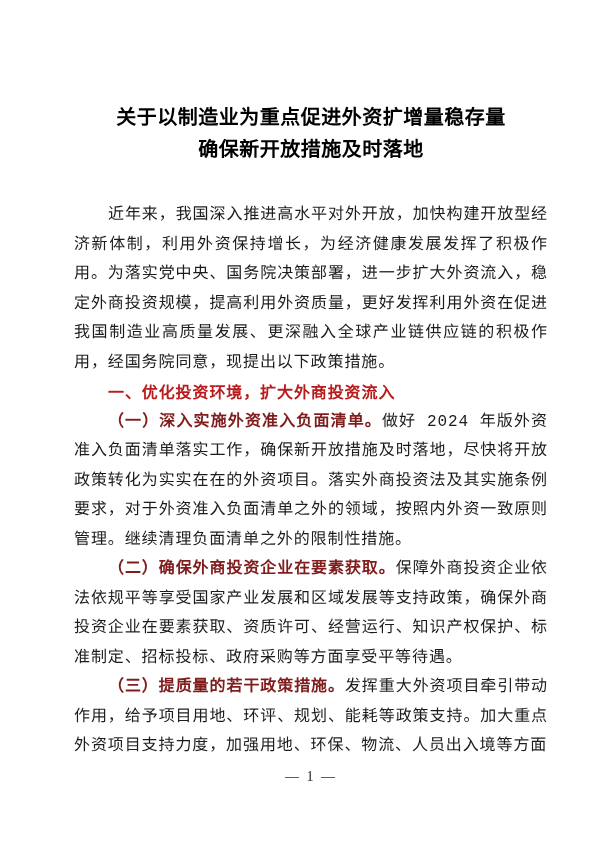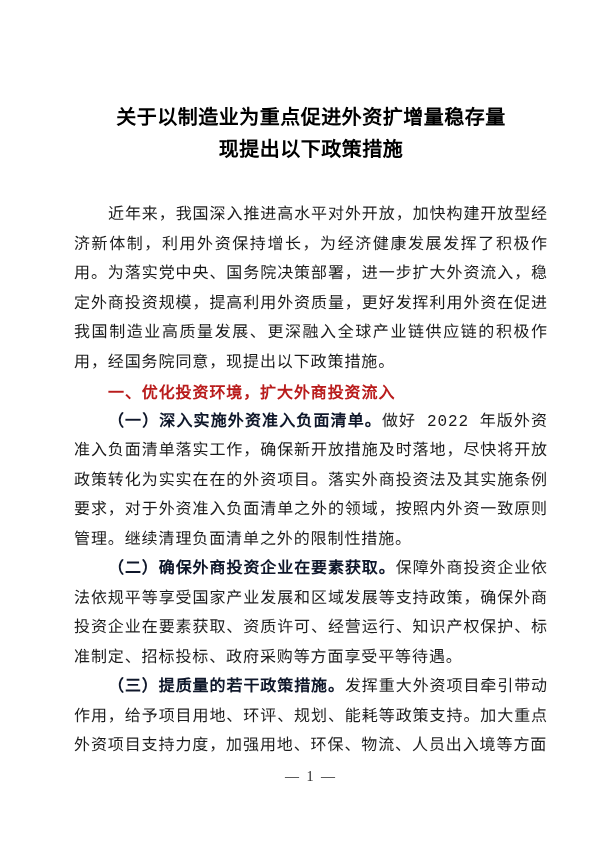--- a/index.html
+++ b/index.html
@@ -49,49 +49,49 @@
     text-indent: 34px;
     font-family: Liberation Serif, serif;
     font-weight: bold;
     font-size: 16px;
     line-height: 29.5px;
     letter-spacing: 0.9px;
     color: #b91c1c;
   }
   .item-lead {
     font-weight: bold;
-    color: #0f172a;
+    color: #7f1d1d;
   }
   .page-number {
     margin-top: 6px;
     text-align: center;
     font-family: "Liberation Serif", "DejaVu Serif", serif;
     font-size: 14px;
     line-height: 18px;
     letter-spacing: 2px;
     color: #222222;
   }
 </style>
 </head>
 <body>
 
 <div class="page">
 
   <h1 class="doc-title">
     <span class="title-line">关于以制造业为重点促进外资扩增量稳存量</span>
-    <span class="title-line">现提出以下政策措施</span>
+    <span class="title-line">确保新开放措施及时落地</span>
   </h1>
 
   <div class="doc-body">
 
     <p class="para">近年来，我国深入推进高水平对外开放，加快构建开放型经济新体制，利用外资保持增长，为经济健康发展发挥了积极作用。为落实党中央、国务院决策部署，进一步扩大外资流入，稳定外商投资规模，提高利用外资质量，更好发挥利用外资在促进我国制造业高质量发展、更深融入全球产业链供应链的积极作用，经国务院同意，现提出以下政策措施。</p>
 
     <h2 class="section-heading">一、优化投资环境，扩大外商投资流入</h2>
 
-    <p class="para"><span class="item-lead">（一）深入实施外资准入负面清单。</span><span>做好 2022 年版外资准入负面清单落实工作，确保新开放措施及时落地，尽快将开放政策转化为实实在在的外资项目。落实外商投资法及其实施条例要求，对于外资准入负面清单之外的领域，按照内外资一致原则管理。继续清理负面清单之外的限制性措施。</span></p>
+    <p class="para"><span class="item-lead">（一）深入实施外资准入负面清单。</span><span>做好 2024 年版外资准入负面清单落实工作，确保新开放措施及时落地，尽快将开放政策转化为实实在在的外资项目。落实外商投资法及其实施条例要求，对于外资准入负面清单之外的领域，按照内外资一致原则管理。继续清理负面清单之外的限制性措施。</span></p>
 
     <p class="para"><span class="item-lead">（二）确保外商投资企业在要素获取。</span><span>保障外商投资企业依法依规平等享受国家产业发展和区域发展等支持政策，确保外商投资企业在要素获取、资质许可、经营运行、知识产权保护、标准制定、招标投标、政府采购等方面享受平等待遇。</span></p>
 
     <p class="para"><span class="item-lead">（三）提质量的若干政策措施。</span><span>发挥重大外资项目牵引带动作用，给予项目用地、环评、规划、能耗等政策支持。加大重点外资项目支持力度，加强用地、环保、物流、人员出入境等方面</span></p>
 
   </div>
 
   <div class="page-number">— 1 —</div>
 
 </div>

